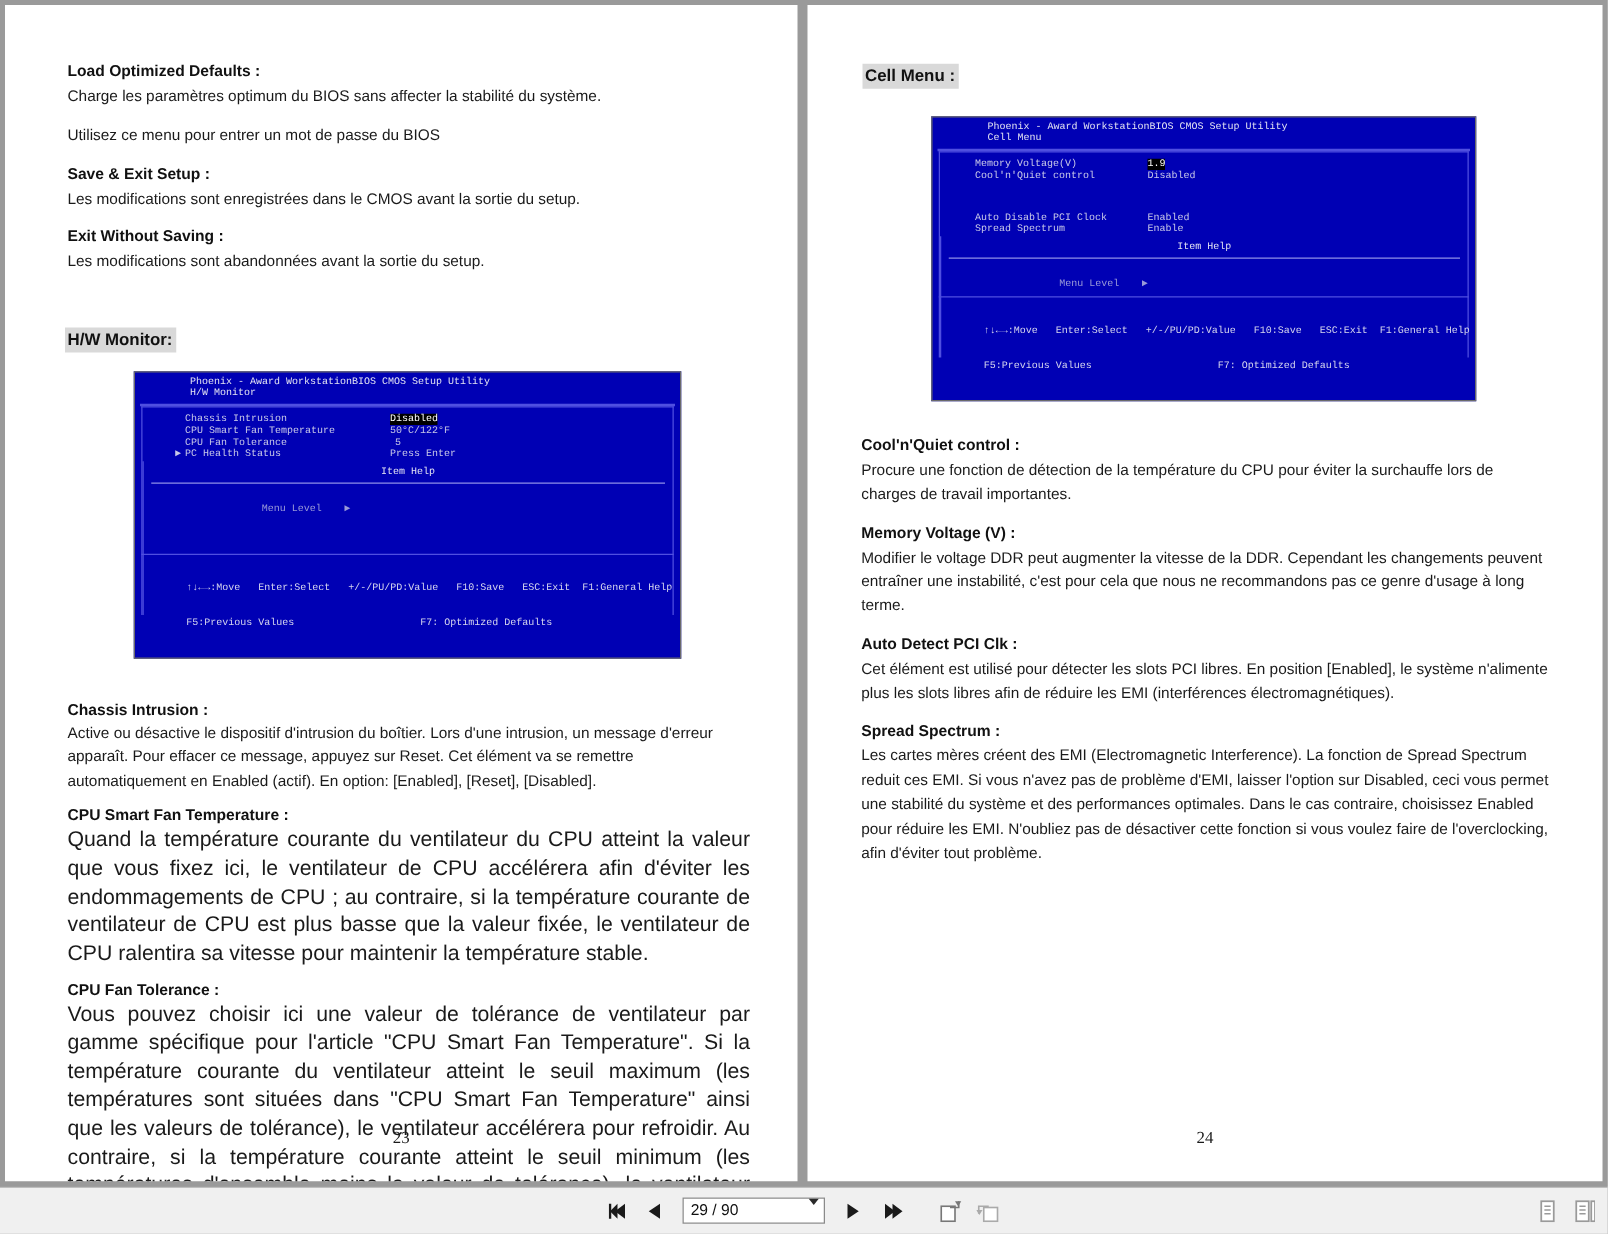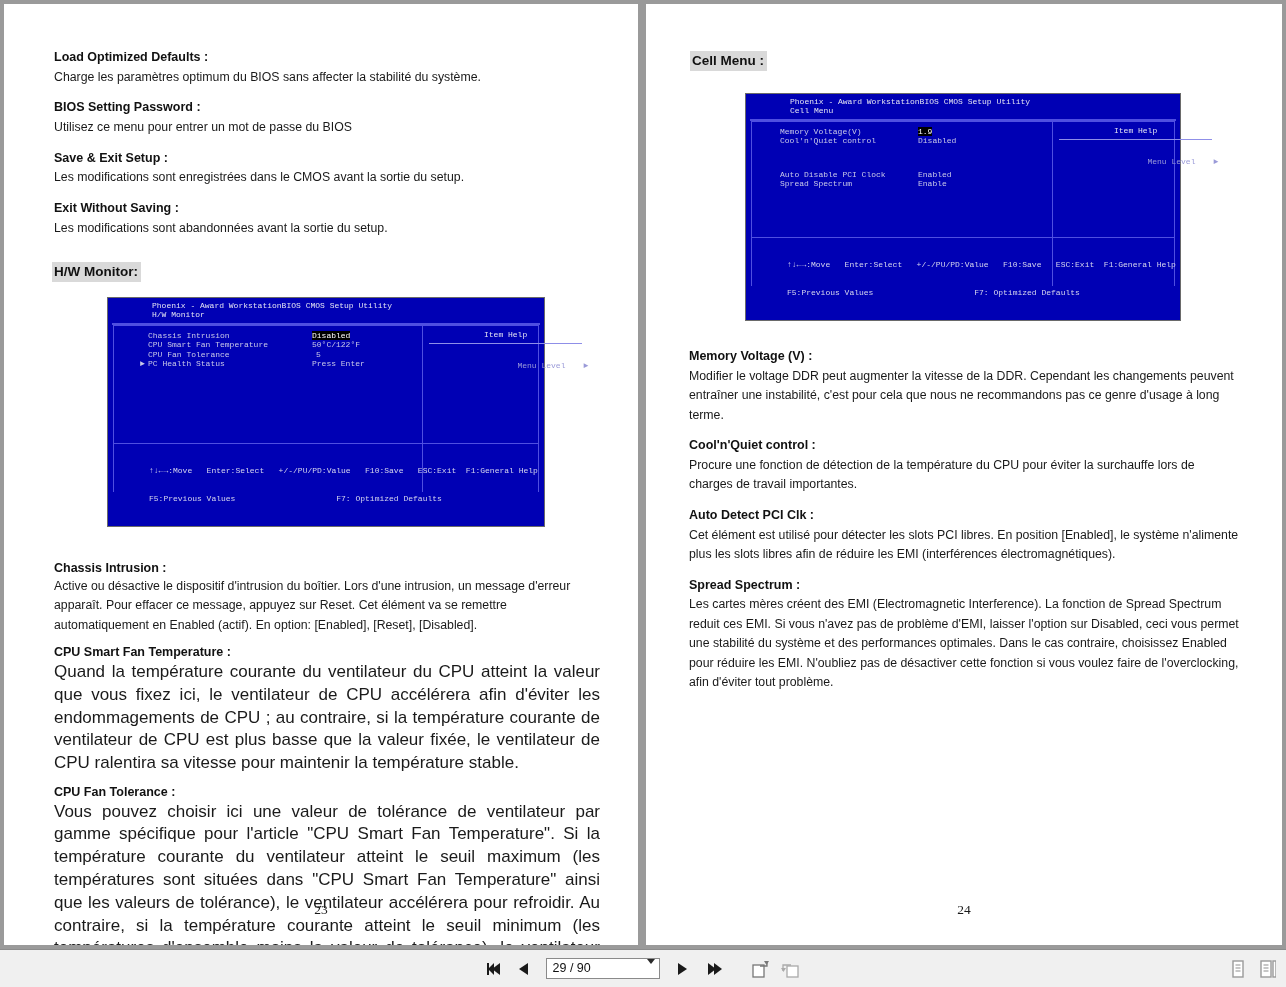--- a/index.html
+++ b/index.html
@@ -114,20 +114,21 @@
   .bios-body {
     position: absolute;
     left: 5px; right: 5px;
     box-sizing: border-box;
     border: 1px solid #4f4fe0;
     border-bottom: none;
   }
   .bios-cols {
     display: flex;
     height: 100%;
+    flex-direction: column;
   }
   .bios-left-col {
     flex: 0 0 auto;
     padding: 5px 0 0 8px;
     position: relative;
   }
   .bios-right-col {
     flex: 1 1 auto;
     border-left: 1px solid #4f4fe0;
     position: relative;
@@ -238,21 +239,20 @@
 
     <div class="page" id="page-left">
       <div class="page-inner">
 
         <div style="position:absolute; left:50px; top:45px; width:540px;">
           <div class="blk">
             <div class="h-title">Load Optimized Defaults :</div>
             <div class="body-text">Charge les paramètres optimum du BIOS sans affecter la stabilité du système.</div>
           </div>
           <div class="blk">
-            <div class="h-title">BIOS Setting Password :</div>
             <div class="body-text">Utilisez ce menu pour entrer un mot de passe du BIOS</div>
           </div>
           <div class="blk">
             <div class="h-title">Save &amp; Exit Setup :</div>
             <div class="body-text">Les modifications sont enregistrées dans le CMOS avant la sortie du setup.</div>
           </div>
           <div class="blk">
             <div class="h-title">Exit Without Saving :</div>
             <div class="body-text">Les modifications sont abandonnées avant la sortie du setup.</div>
           </div>
@@ -376,26 +376,26 @@
           </div>
 
           <div class="bios-foot" style="bottom:4px; padding-top:3px;">
             <span class="fl">↑↓←→:Move   Enter:Select   +/-/PU/PD:Value   F10:Save   ESC:Exit  F1:General Help</span>
             <span class="fl">F5:Previous Values                     F7: Optimized Defaults</span>
           </div>
         </div>
 
         <div style="position:absolute; left:43px; top:344px; width:550px;">
           <div class="blk">
+            <div class="h-title">Cool'n'Quiet control :</div>
+            <div class="body-text">Procure une fonction de détection de la température du CPU pour éviter la surchauffe lors de charges de travail importantes.</div>
+          </div>
+          <div class="blk">
             <div class="h-title">Memory Voltage (V) :</div>
             <div class="body-text">Modifier le voltage DDR peut augmenter la vitesse de la DDR. Cependant les changements peuvent entraîner une instabilité, c'est pour cela que nous ne recommandons pas ce genre d'usage à long terme.</div>
-          </div>
-          <div class="blk">
-            <div class="h-title">Cool'n'Quiet control :</div>
-            <div class="body-text">Procure une fonction de détection de la température du CPU pour éviter la surchauffe lors de charges de travail importantes.</div>
           </div>
           <div class="blk">
             <div class="h-title">Auto Detect PCI Clk :</div>
             <div class="body-text">Cet élément est utilisé pour détecter les slots PCI libres. En position [Enabled], le système n'alimente plus les slots libres afin de réduire les EMI (interférences électromagnétiques).</div>
           </div>
           <div class="blk">
             <div class="h-title">Spread Spectrum :</div>
             <div class="body-text">Les cartes mères créent des EMI (Electromagnetic Interference). La fonction de Spread Spectrum reduit ces EMI. Si vous n'avez pas de problème d'EMI, laisser l'option sur Disabled, ceci vous permet une stabilité du système et des performances optimales. Dans le cas contraire, choisissez Enabled pour réduire les EMI. N'oubliez pas de désactiver cette fonction si vous voulez faire de l'overclocking, afin d'éviter tout problème.</div>
           </div>
         </div>

